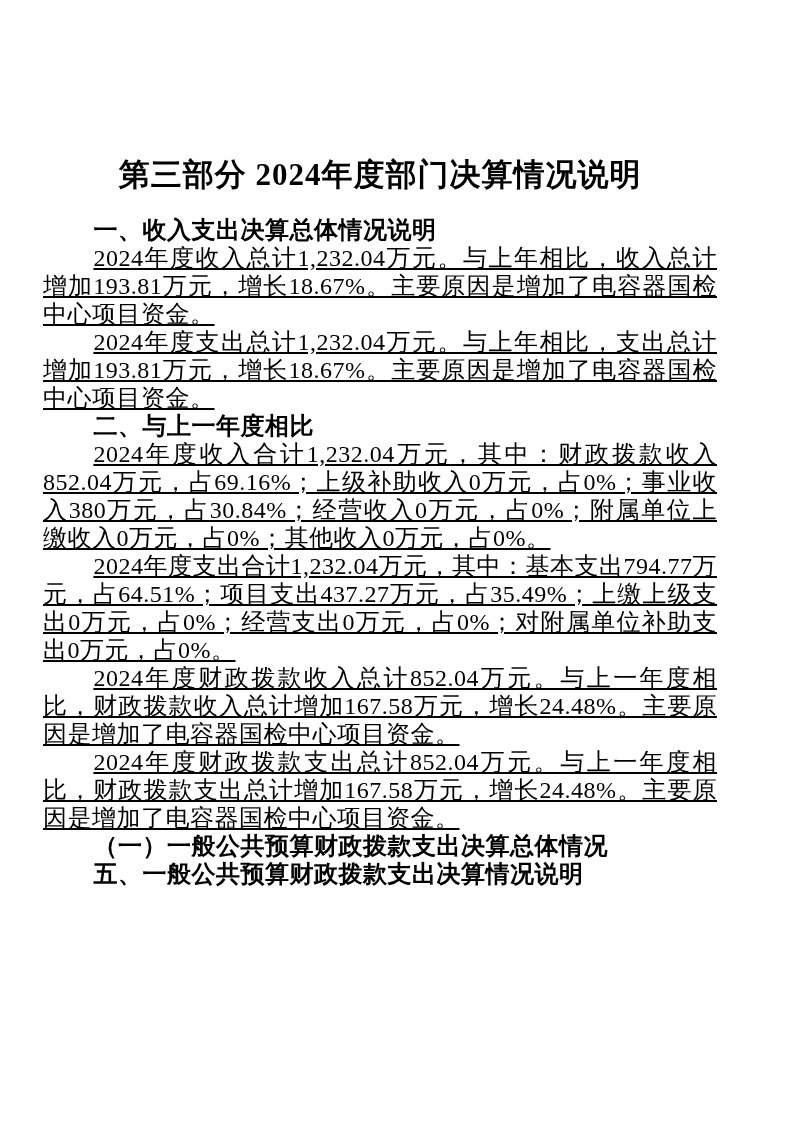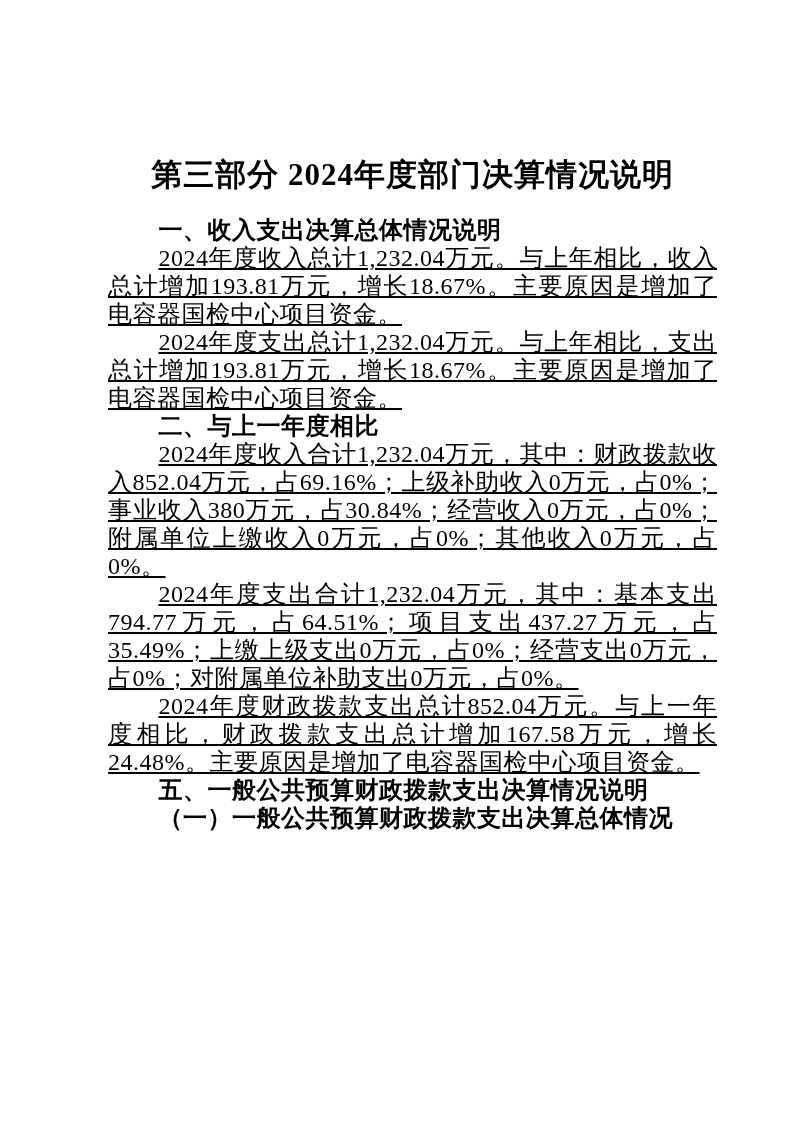--- a/index.html
+++ b/index.html
@@ -8,21 +8,21 @@
       background: #ffffff;
     }
     .page {
       position: relative;
       width: 793px;
       height: 1122px;
       margin: 0 auto;
       background: #ffffff;
       color: #000000;
       box-sizing: border-box;
-      padding: 150px 76px 0 108px;
+      padding: 150px 76px 0 43px;
       font-family: "Liberation Serif", "DejaVu Serif", serif;
       overflow: hidden;
     }
     .doc-title {
       font-size: 31px;
       font-weight: bold;
       text-align: center;
       line-height: 50px;
       margin: 0 0 16px 0;
       letter-spacing: 1px;
@@ -54,16 +54,17 @@
 
 <div class="page">
   <h1 class="doc-title">第三部分 2024年度部门决算情况说明</h1>
 
   <p class="block heading">一、收入支出决算总体情况说明</p>
   <p class="block para">2024年度收入总计1,232.04万元。与上年相比，收入总计增加193.81万元，增长18.67%。主要原因是增加了电容器国检中心项目资金。</p>
   <p class="block para">2024年度支出总计1,232.04万元。与上年相比，支出总计增加193.81万元，增长18.67%。主要原因是增加了电容器国检中心项目资金。</p>
   <p class="block heading">二、与上一年度相比</p>
   <p class="block para">2024年度收入合计1,232.04万元，其中：财政拨款收入852.04万元，占69.16%；上级补助收入0万元，占0%；事业收入380万元，占30.84%；经营收入0万元，占0%；附属单位上缴收入0万元，占0%；其他收入0万元，占0%。</p>
   <p class="block para">2024年度支出合计1,232.04万元，其中：基本支出794.77万元，占64.51%；项目支出437.27万元，占35.49%；上缴上级支出0万元，占0%；经营支出0万元，占0%；对附属单位补助支出0万元，占0%。</p>
+  <p class="block para">2024年度财政拨款收入总计852.04万元。与上一年度相比，财政拨款收入总计增加167.58万元，增长24.48%。主要原因是增加了电容器国检中心项目资金。</p>
   <p class="block para">2024年度财政拨款支出总计852.04万元。与上一年度相比，财政拨款支出总计增加167.58万元，增长24.48%。主要原因是增加了电容器国检中心项目资金。</p>
+  <p class="block heading">（一）一般公共预算财政拨款支出决算总体情况</p>
   <p class="block heading">五、一般公共预算财政拨款支出决算情况说明</p>
-  <p class="block heading">（一）一般公共预算财政拨款支出决算总体情况</p>
 </div>
 
 </body></html>

